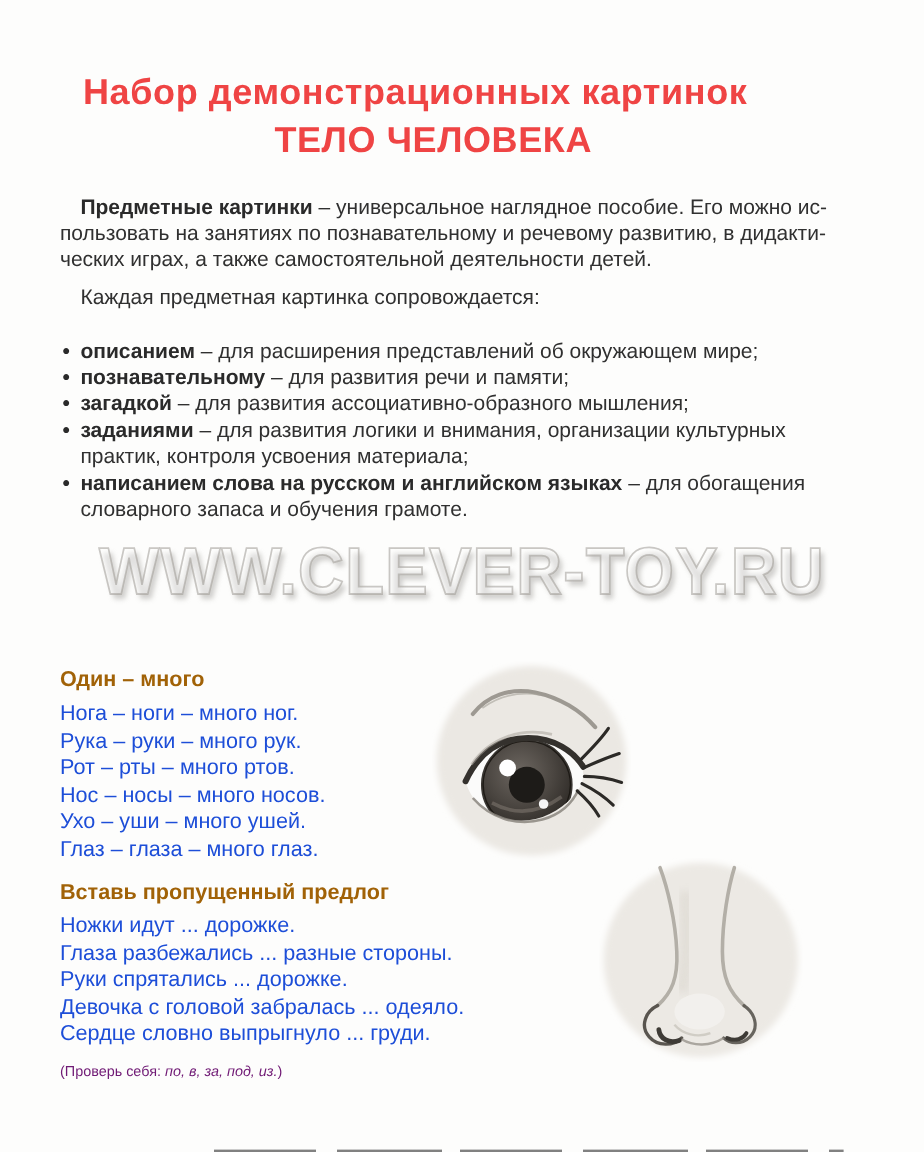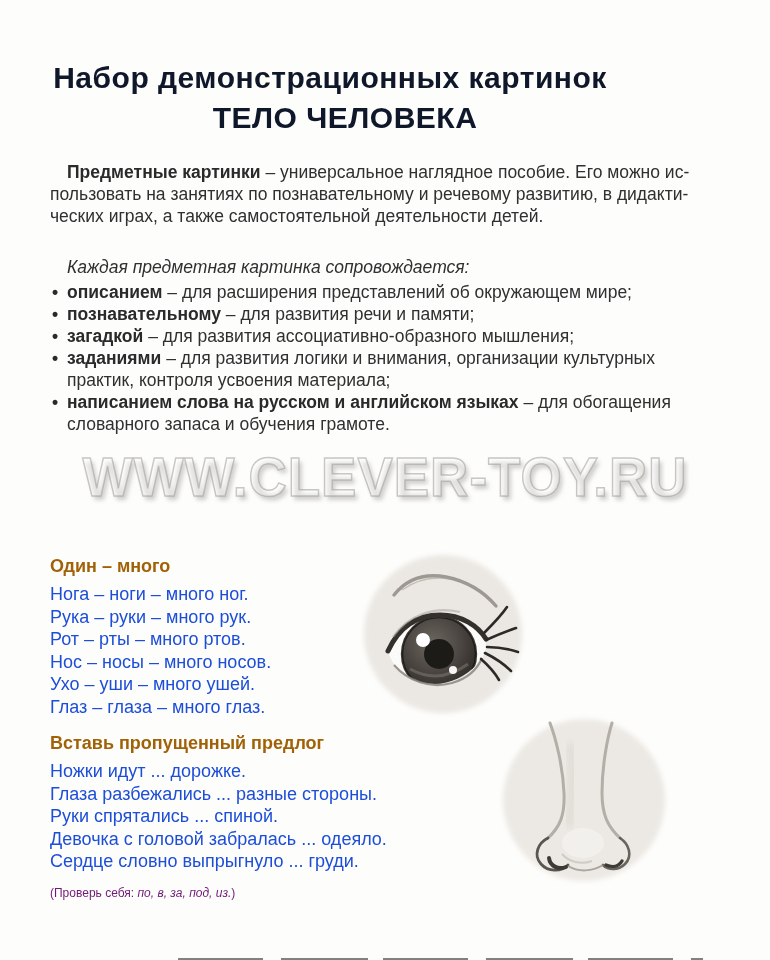--- a/index.html
+++ b/index.html
@@ -6,36 +6,36 @@
   .page{
     position:relative;
     width:770px;height:960px;
     background:#fdfdfc;
     font-family:"Liberation Sans","DejaVu Sans",sans-serif;
     color:#2f2f2f;
     overflow:hidden;
   }
   
   .title1,.title2{
-    position:absolute;left:0;width:660px;
-    text-align:center;font-weight:700;color:#0f172a;
+    position:absolute;left:16px;width:660px;
+    text-align:center;font-weight:700;color:#ef4444;
     letter-spacing:0.5px;
   }
   .title1{top:59px;font-size:30px;line-height:38px;}
   .title2{top:99px;font-size:30px;line-height:38px;padding-left:15px;}
   
   .textcol{position:absolute;left:50px;width:672px;}
   .para{
     margin:0;font-size:17.5px;line-height:22px;color:#303030;
   }
   .pre{white-space:pre-line;}
   .indent{text-indent:17px;}
   b.lead{font-weight:700;color:#2a2a2a;}
   #intro{top:161px;}
-  #accompany-heading{top:256px;font-style:italic;}
+  #accompany-heading{top:236px;}
   #bullets{
     top:281px;left:50px;width:672px;position:absolute;
     margin:0;padding:0;list-style:none;
   }
   #bullets li{
     position:relative;padding-left:17px;
     font-size:17.5px;line-height:22px;color:#303030;
   }
   #bullets li::before{
     content:"\2022";position:absolute;left:2px;top:0;
@@ -111,21 +111,21 @@
     <div class="exline">Рот – рты – много ртов.</div>
     <div class="exline">Нос – носы – много носов.</div>
     <div class="exline">Ухо – уши – много ушей.</div>
     <div class="exline">Глаз – глаза – много глаз.</div>
   </div>
 
   <div class="exercise" id="preposition">
     <div class="subheading">Вставь пропущенный предлог</div>
     <div class="exline">Ножки идут ... дорожке.</div>
     <div class="exline">Глаза разбежались ... разные стороны.</div>
-    <div class="exline">Руки спрятались ... спиной.</div>
+    <div class="exline">Руки спрятались ... дорожке.</div>
     <div class="exline">Девочка с головой забралась ... одеяло.</div>
     <div class="exline">Сердце словно выпрыгнуло ... груди.</div>
     <div class="check-line"><span>(Проверь себя: </span><i>по, в, за, под, из.</i><span>)</span></div>
   </div>
 
   <svg class="illus" id="eye-illus" width="166" height="166" viewBox="0 0 166 166" aria-hidden="true">
     <defs>
       <filter id="eyeBlur" x="-15%" y="-15%" width="130%" height="130%">
         <feGaussianBlur stdDeviation="2.6"></feGaussianBlur>
       </filter>

